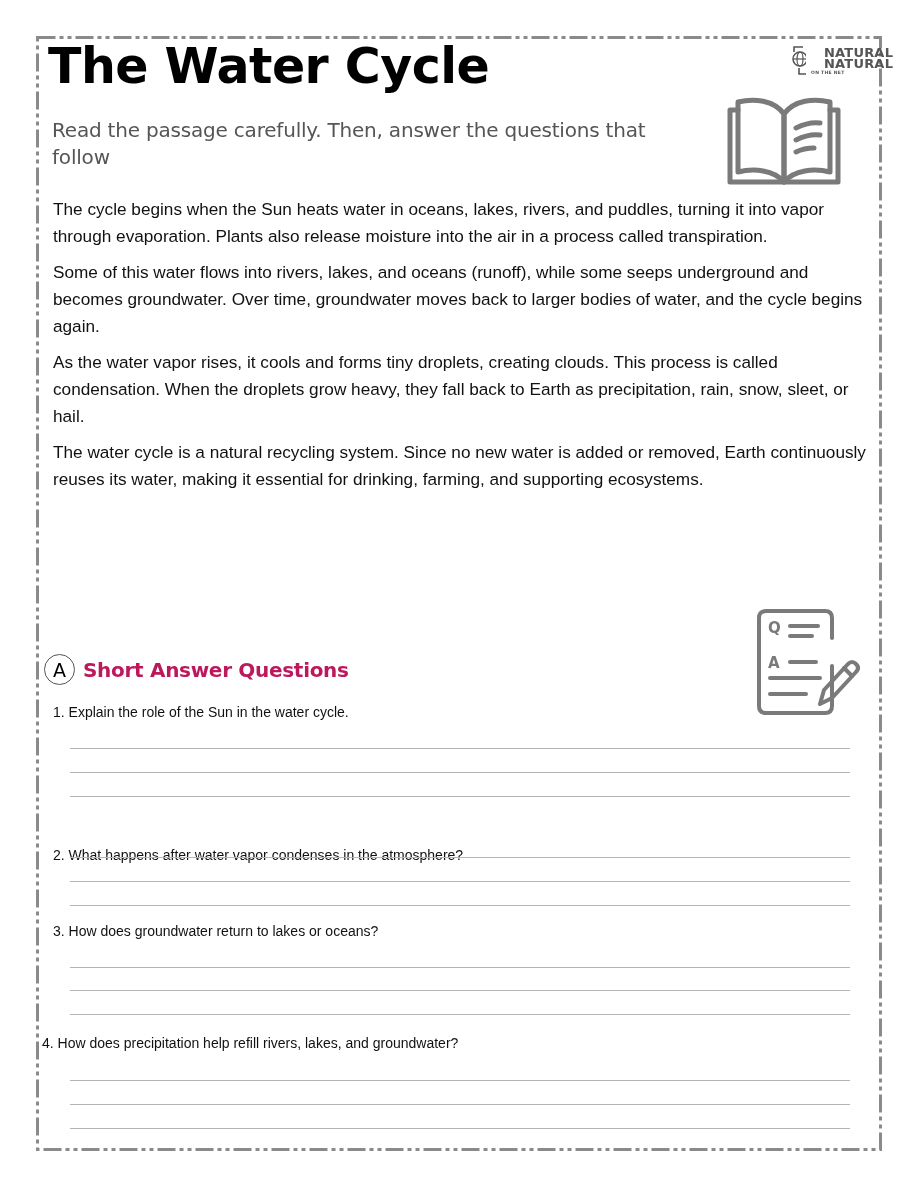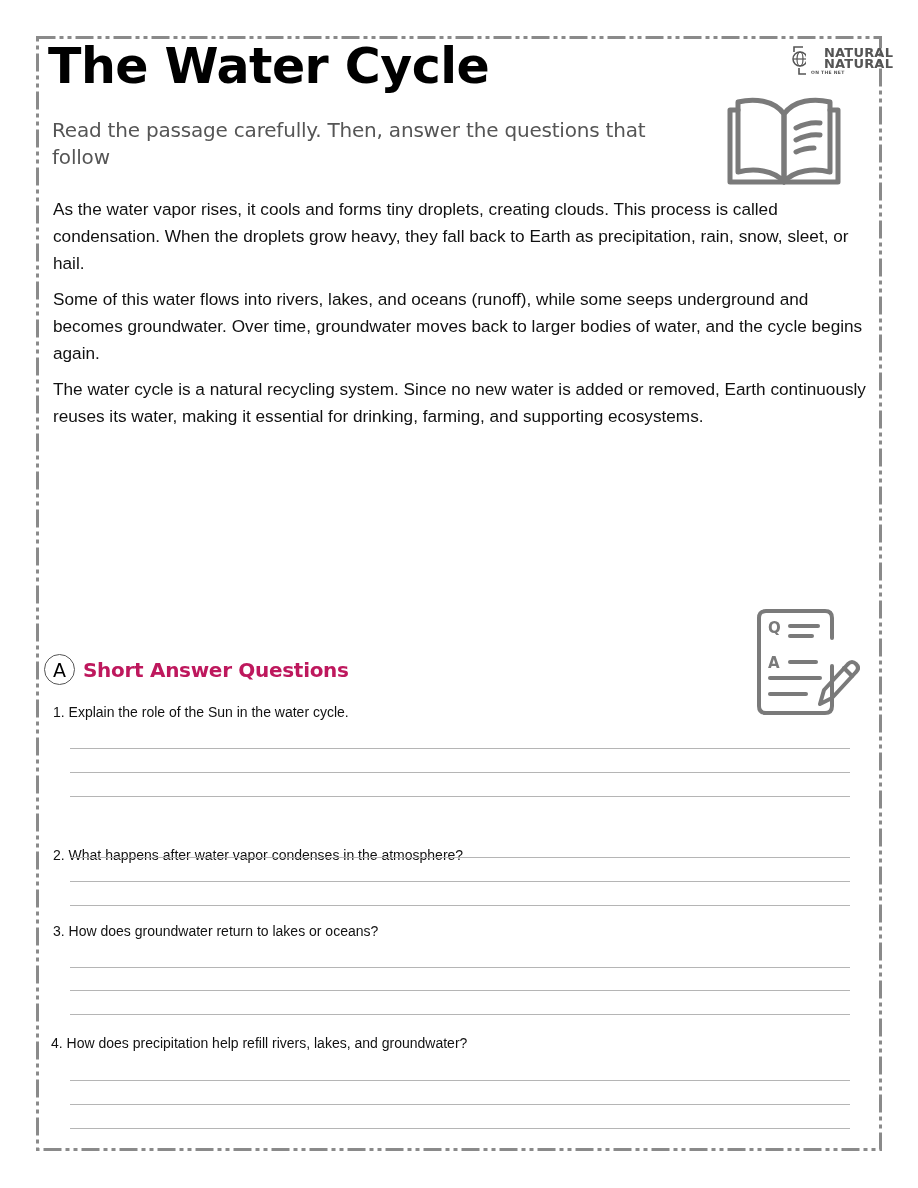--- a/index.html
+++ b/index.html
@@ -97,22 +97,23 @@
     <path d="M58 20 C48 6 28 4 12 8 L12 78 C28 74 48 76 58 88 Z"></path>
     <path d="M58 20 C68 6 88 4 104 8 L104 78 C88 74 68 76 58 88 Z"></path>
     <path d="M12 16 L4 16 L4 88 L112 88 L112 16 L104 16"></path>
     <path d="M70 34 C78 30 86 28 94 29"></path>
     <path d="M70 46 C78 42 86 40 94 41"></path>
     <path d="M70 58 C76 55 82 54 88 54"></path>
   </g>
 </svg>
 
 <div class="passage">
+  <p>The cycle begins when the Sun heats water in oceans, lakes, rivers, and puddles, turning it into vapor through evaporation. Plants also release moisture into the air in a process called transpiration.</p>
+  <p>Some of this water flows into rivers, lakes, and oceans (runoff), while some seeps underground and becomes groundwater. Over time, groundwater moves back to larger bodies of water, and the cycle begins again.</p>
   <p>As the water vapor rises, it cools and forms tiny droplets, creating clouds. This process is called condensation. When the droplets grow heavy, they fall back to Earth as precipitation, rain, snow, sleet, or hail.</p>
-  <p>Some of this water flows into rivers, lakes, and oceans (runoff), while some seeps underground and becomes groundwater. Over time, groundwater moves back to larger bodies of water, and the cycle begins again.</p>
   <p>The water cycle is a natural recycling system. Since no new water is added or removed, Earth continuously reuses its water, making it essential for drinking, farming, and supporting ecosystems.</p>
 </div>
 
 <svg class="qa-icon" width="106" height="110" viewBox="0 0 106 110">
   <g fill="none" stroke="#7a7a7a" stroke-width="4" stroke-linecap="round" stroke-linejoin="round">
     <path d="M78 58 L78 98 Q78 105 71 105 L12 105 Q5 105 5 98 L5 10 Q5 3 12 3 L71 3 Q78 3 78 10 L78 30"></path>
     <line x1="36" y1="18" x2="64" y2="18"></line>
     <line x1="36" y1="28" x2="58" y2="28"></line>
     <line x1="36" y1="54" x2="62" y2="54"></line>
     <line x1="16" y1="70" x2="66" y2="70"></line>
@@ -137,16 +138,16 @@
 <div class="question" style="top:815px;margin-top:32px;">2. What happens after water vapor condenses in the atmosphere?</div>
 <div class="answer-line" style="top:857px;"></div>
 <div class="answer-line" style="top:881px;"></div>
 <div class="answer-line" style="top:905px;"></div>
 
 <div class="question" style="top:923px;">3. How does groundwater return to lakes or oceans?</div>
 <div class="answer-line" style="top:967px;"></div>
 <div class="answer-line" style="top:990px;"></div>
 <div class="answer-line" style="top:1014px;"></div>
 
-<div class="question" style="top:1035px; left:51px;text-align:right;">4. How does precipitation help refill rivers, lakes, and groundwater?</div>
+<div class="question" style="top:1035px; left:42px;text-align:right;">4. How does precipitation help refill rivers, lakes, and groundwater?</div>
 <div class="answer-line" style="top:1080px;"></div>
 <div class="answer-line" style="top:1104px;"></div>
 <div class="answer-line" style="top:1128px;"></div>
 
 </body></html>

